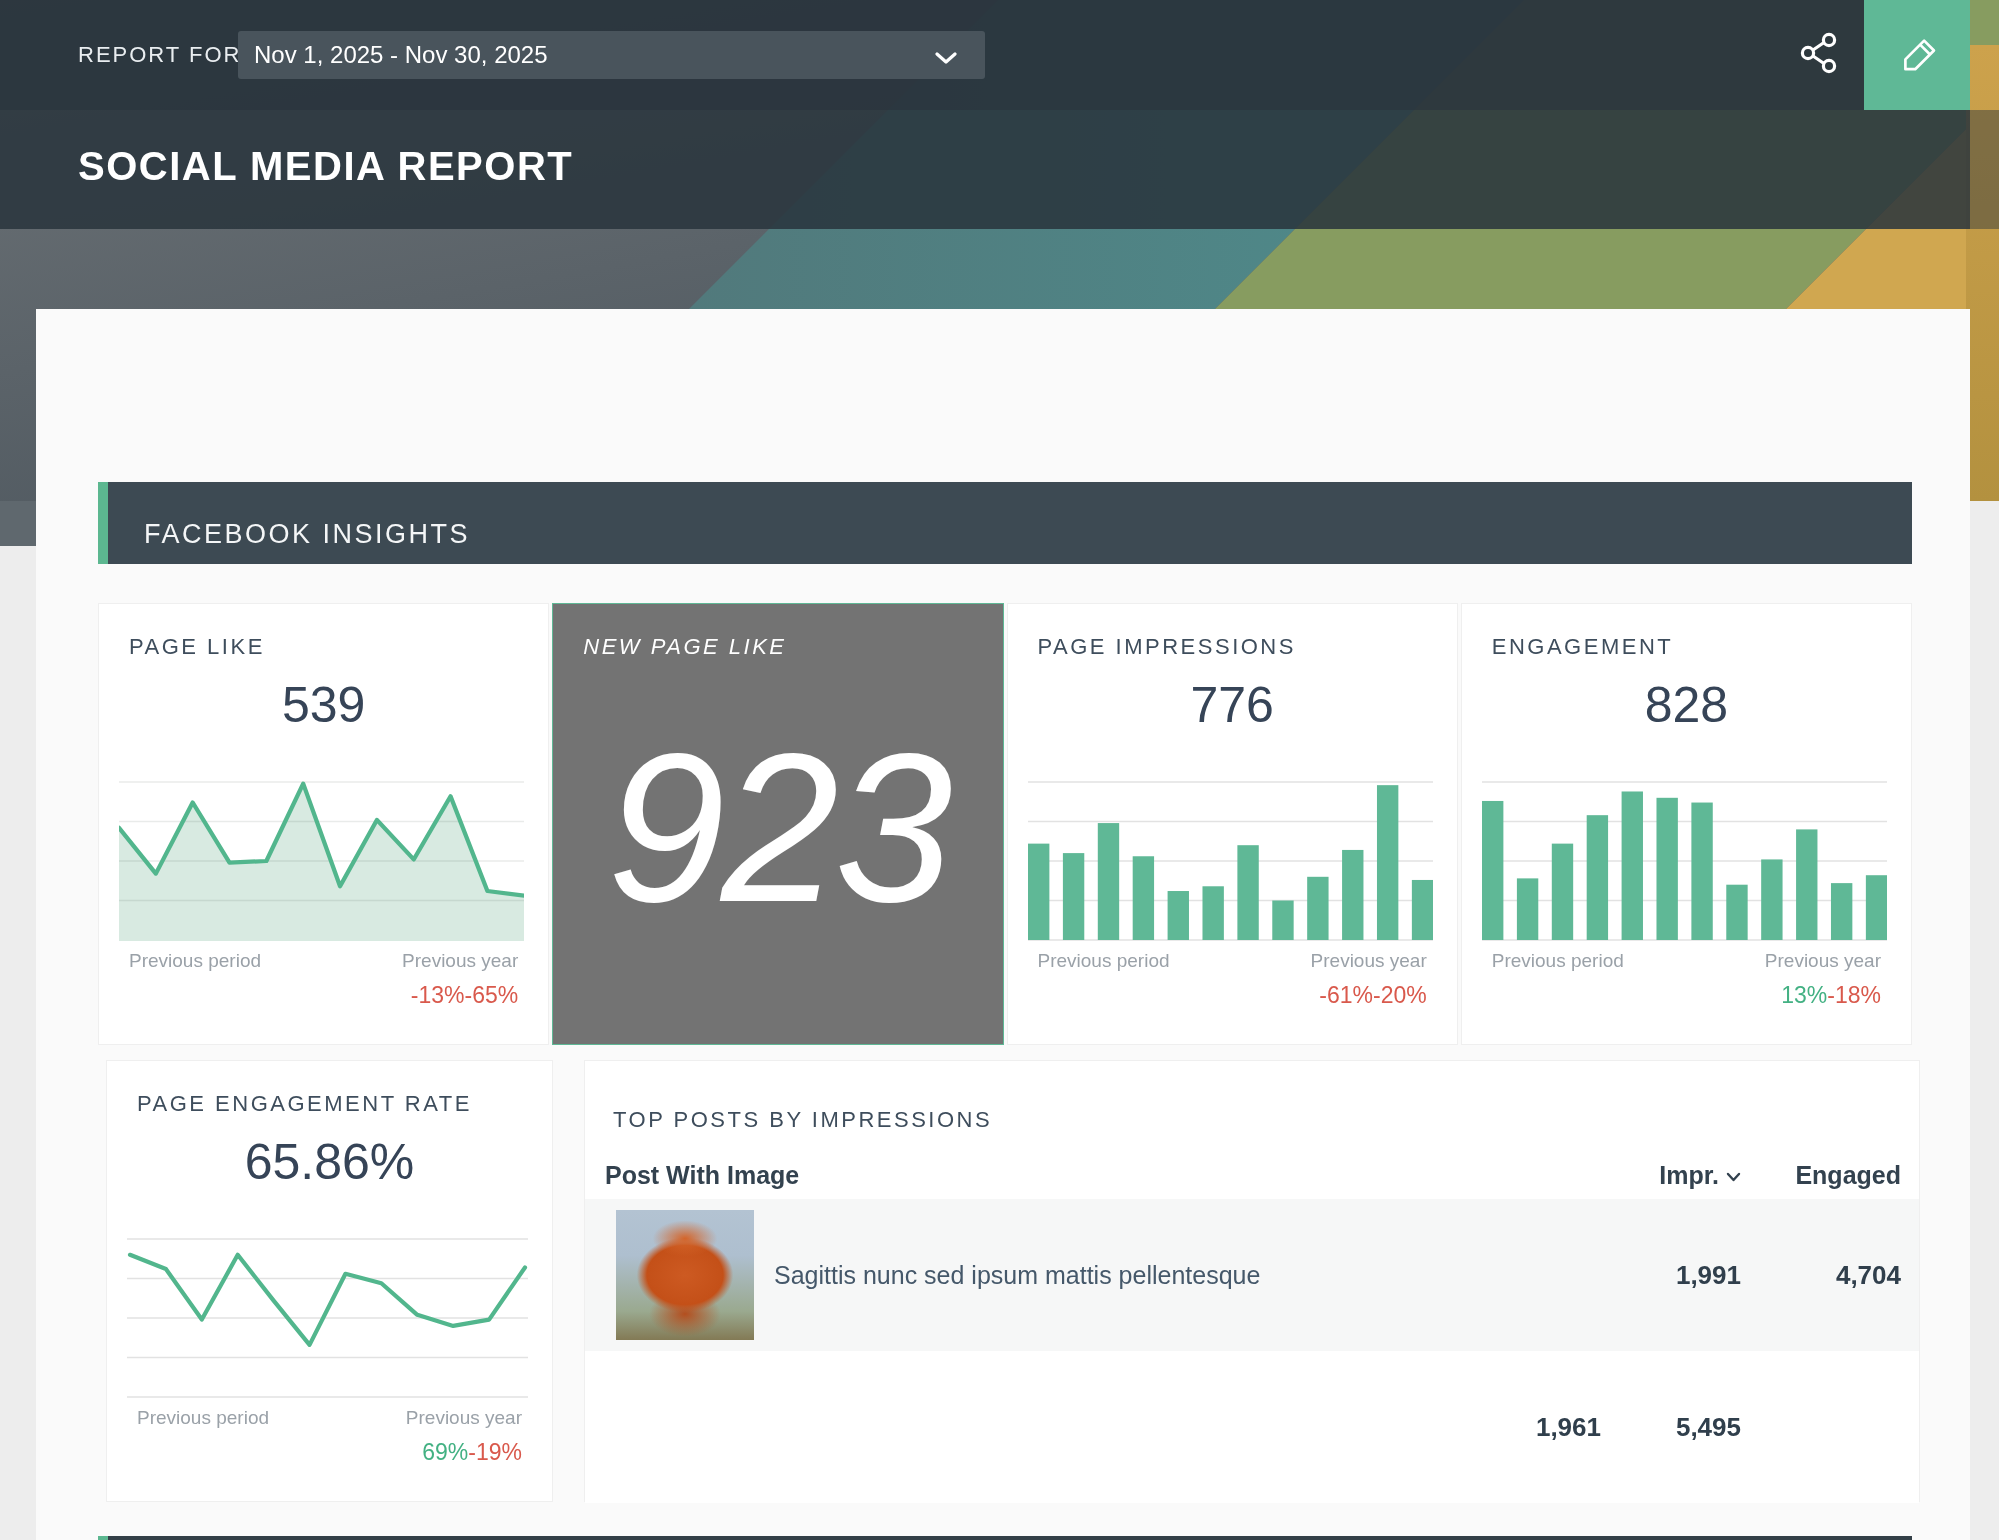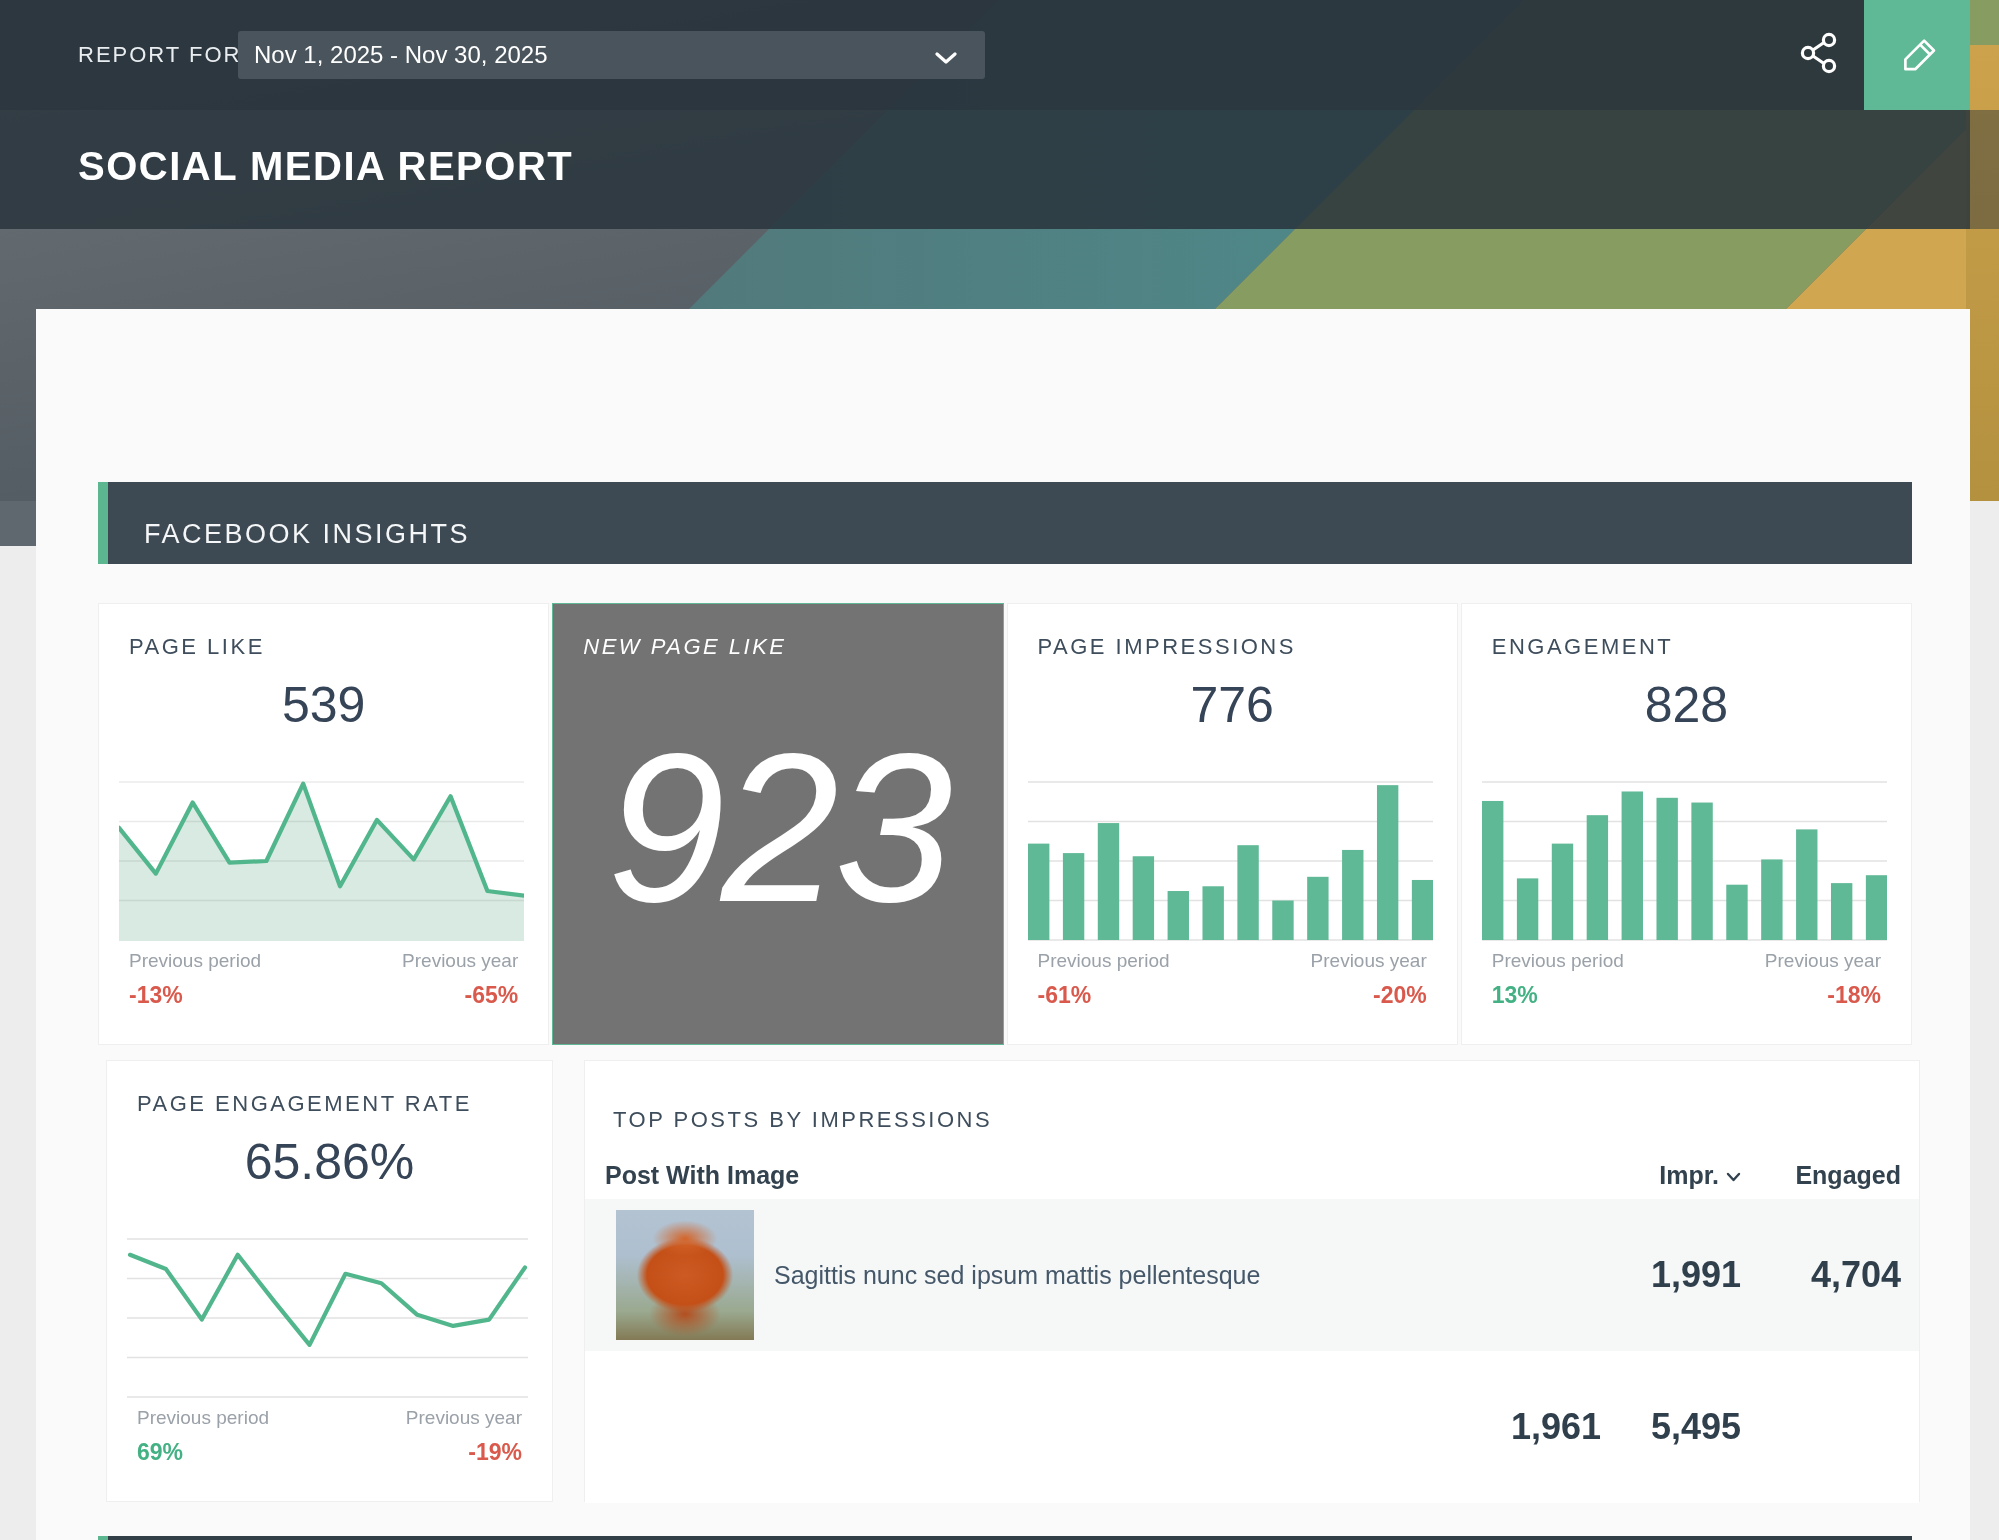--- a/index.html
+++ b/index.html
@@ -42,33 +42,33 @@
   .card.teal { background:#737373; border-color:#5fb896;font-style:italic; }
   .card.wide { flex:1 1 auto; }
 
   .m-title { position:absolute; left:30px; top:30px; font-size:22px; letter-spacing:2.5px; color:#3e4d5c; white-space:nowrap; }
   .teal .m-title { color:#fff; }
   .m-value { position:absolute; left:0; right:0; top:72px; text-align:center; font-size:50px; color:#364457; }
   .big-value { position:absolute; left:0; right:0; top:118px; text-align:center; font-size:212px; line-height:1; color:#fff; letter-spacing:-4px; }
   .chart { position:absolute; left:20px; right:24px; top:177px; height:160px; }
   .chart svg { display:block; width:100%; height:100%; }
   .m-prev { position:absolute; left:30px; right:30px; top:346px; display:flex; justify-content:space-between; font-size:19px; color:#9aa1a8; }
-  .m-pct { position:absolute; left:30px; right:30px; top:378px; display:flex; justify-content:space-between; font-size:23px; font-weight:bold; }
+  .m-pct { position:absolute; left:30px; right:30px; top:378px; display:flex; justify-content:flex-end; font-size:23px; font-weight:normal; }
   .pct.neg { color:#d9594c; } .pct.pos { color:#43b183; }
 
   
   .tp-title { position:absolute; left:28px; top:46px; font-size:22px; letter-spacing:2.5px; color:#3e4d5c; }
   .tp-head { position:absolute; left:20px; right:18px; top:100px; display:grid; grid-template-columns:1fr 140px 160px; align-items:center; font-size:25px; font-weight:bold; color:#33424f; }
   .tp-head .num-col { text-align:right; white-space:nowrap; }
   .tp-row { position:absolute; left:0; right:0; height:152px; display:grid; grid-template-columns:1fr 140px 160px; align-items:center; padding:0 18px 0 15px; }
   .tp-row.r1 { top:138px; background:#f6f7f7; }
   .tp-row.r2 { top:290px; background:#fff; }
   .tp-post { display:flex; align-items:center; gap:20px;padding-left:16px; }
   .tp-text { font-size:25px; color:#45586a; }
-  .tp-num { text-align:right; font-size:36px; font-weight:bold; color:#303f4c; }
+  .tp-num { text-align:right; font-size:26px; font-weight:bold; color:#303f4c; }
   .thumb { width:138px; height:130px; flex:0 0 138px; }
   .thumb1 { background:
       radial-gradient(ellipse 30% 18% at 50% 22%, #d4652a 0%, rgba(212,101,42,0) 78%),
       radial-gradient(ellipse 46% 38% at 50% 50%, #cd5a22 0%, #c45018 60%, rgba(201,88,32,0) 76%),
       radial-gradient(ellipse 36% 24% at 50% 80%, #b44e1e 0%, rgba(180,78,30,0) 72%),
       linear-gradient(180deg, #b3c3d2 0%, #aebfcf 35%, #9aa98f 78%, #837a55 100%); }
   .thumb2 { background:
       radial-gradient(circle at 52% 48%, #c14a28 0 9%, rgba(0,0,0,0) 11%),
       radial-gradient(ellipse 26% 24% at 20% 20%, #9cb544 0 58%, rgba(0,0,0,0) 62%),
       radial-gradient(ellipse 24% 22% at 74% 18%, #a8bf4e 0 58%, rgba(0,0,0,0) 62%),

